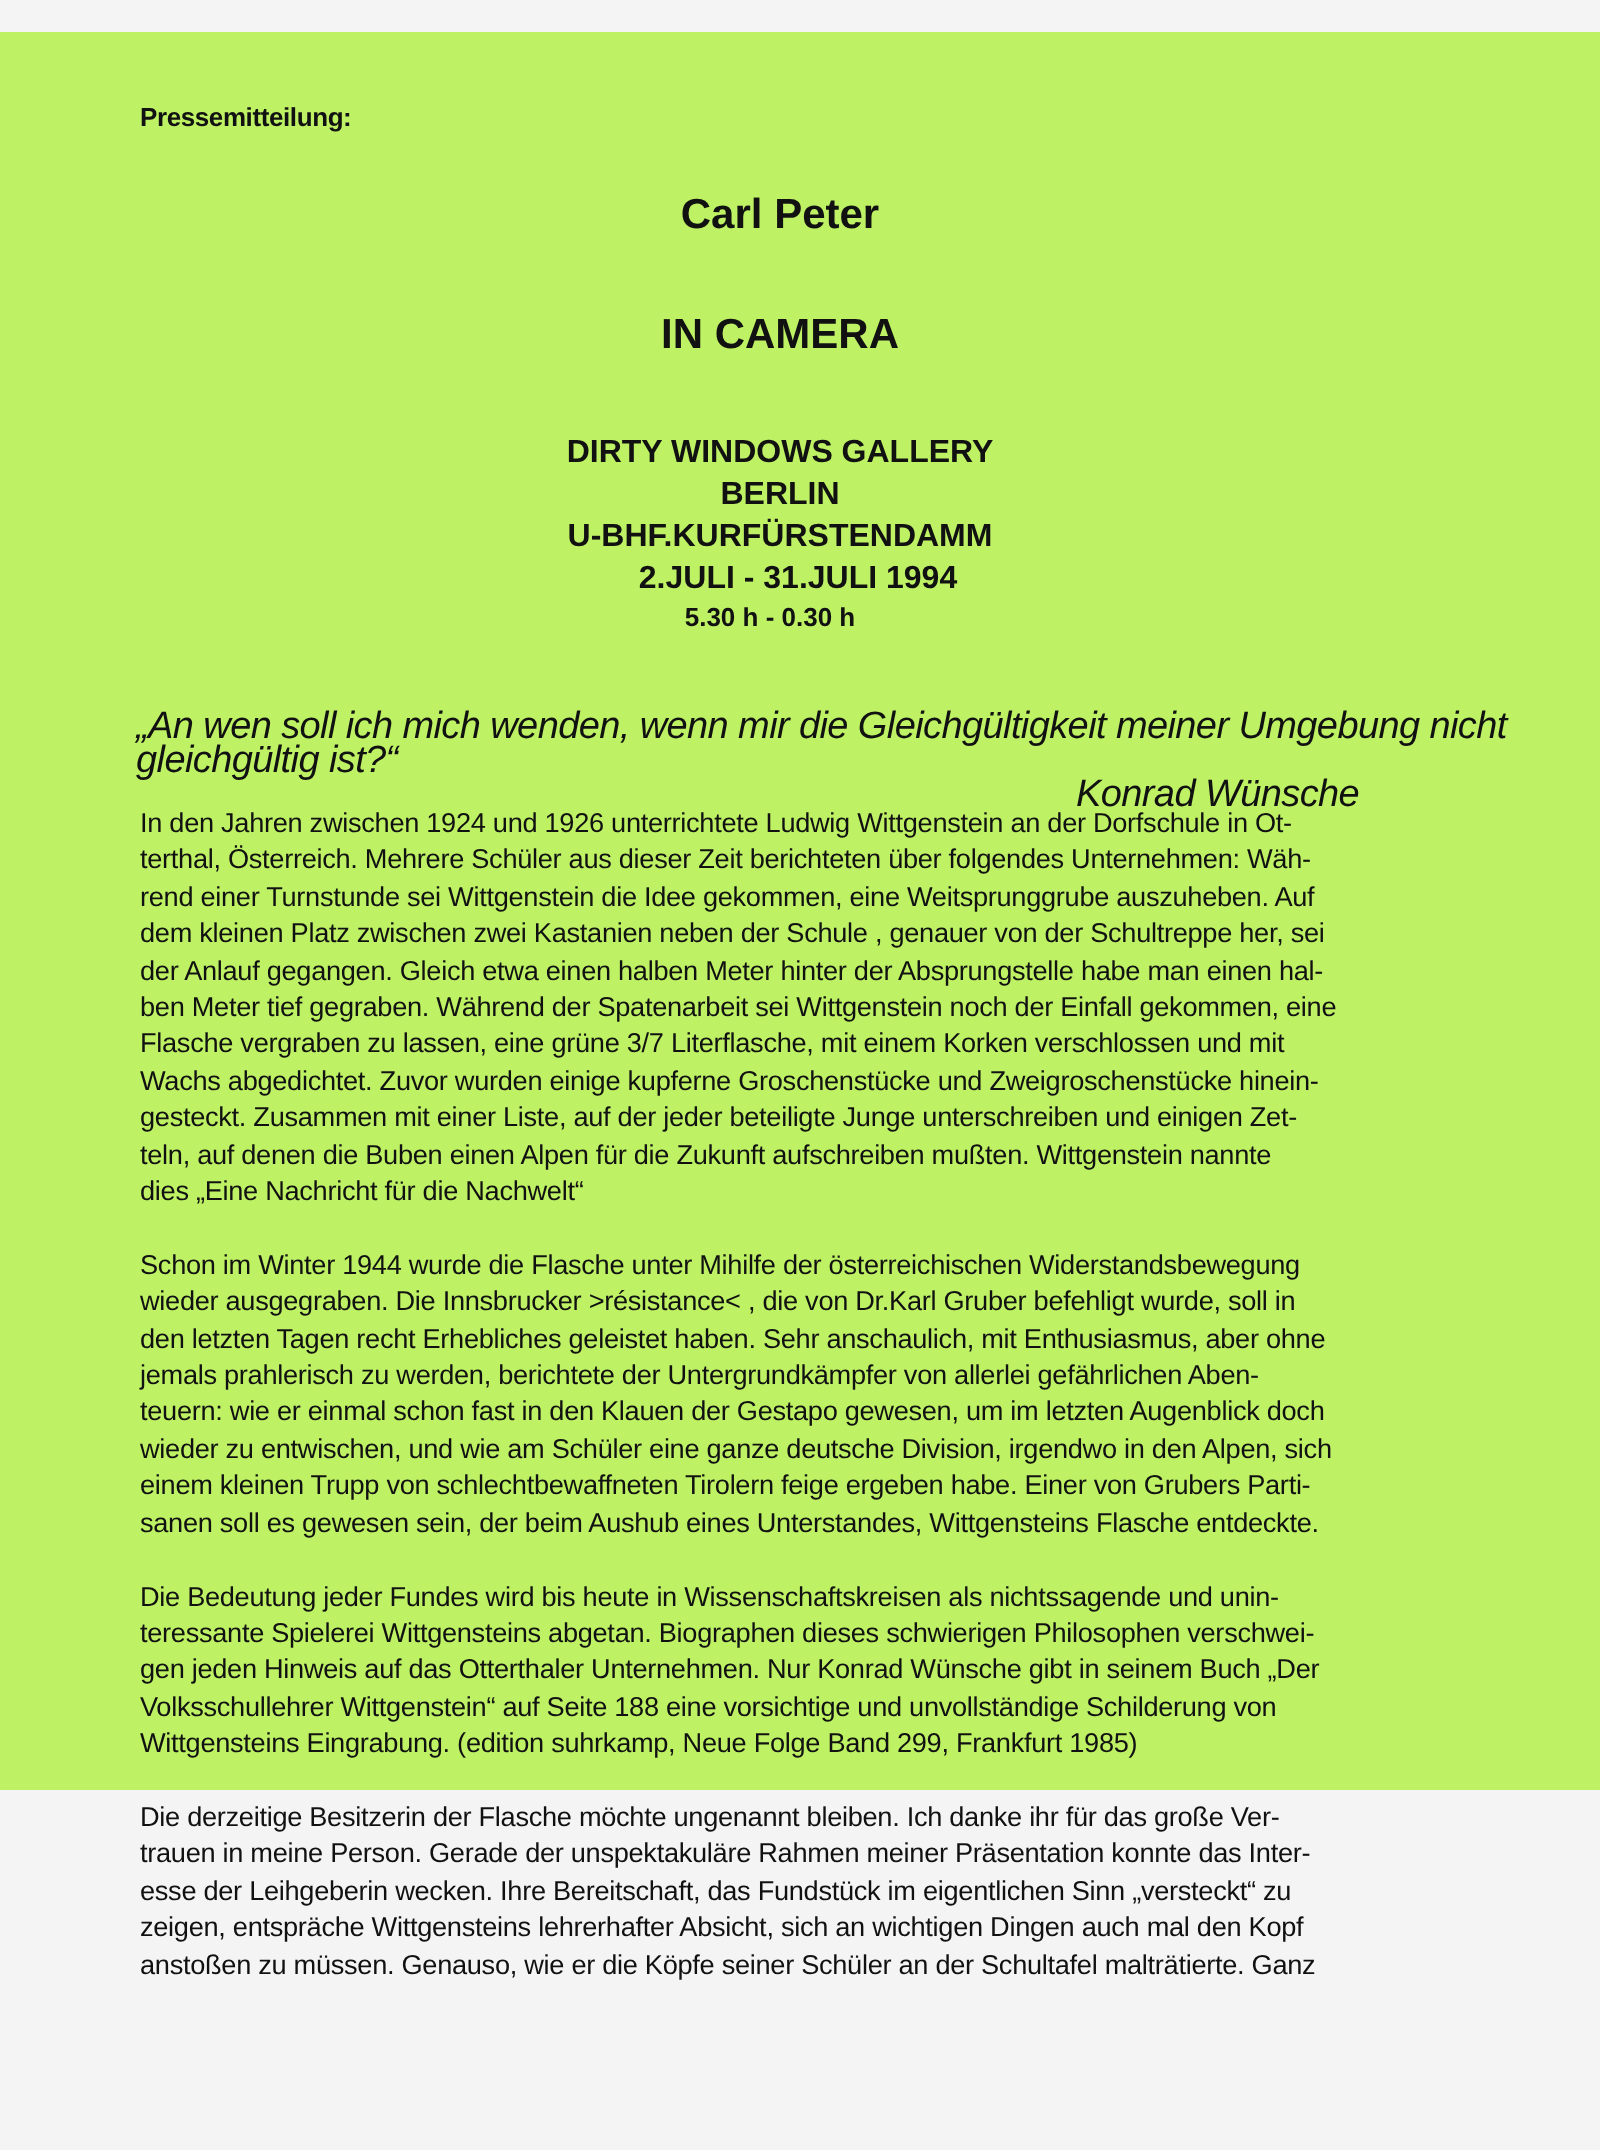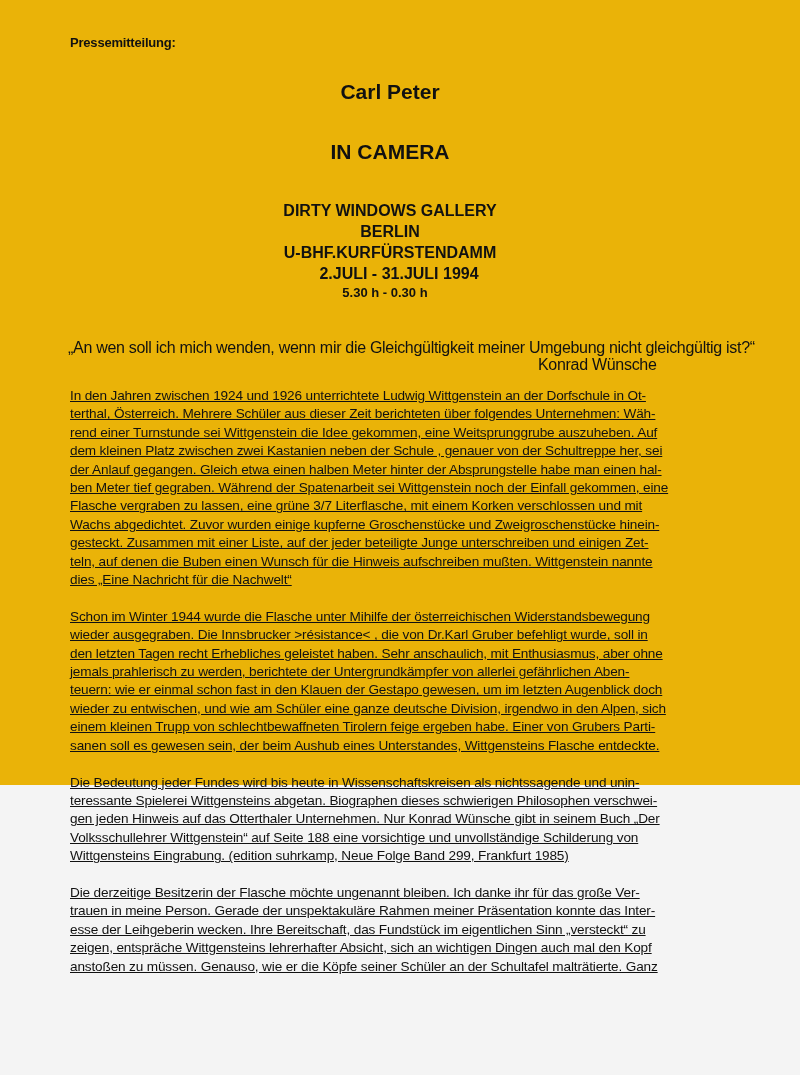--- a/index.html
+++ b/index.html
@@ -10,24 +10,24 @@
       width: 800px;
       height: 1075px;
       background: #f4f4f4;
       position: relative;
       overflow: hidden;
       font-family: "Liberation Sans", sans-serif;
       color: #111;
     }
     .page {
       position: absolute;
-      left: 0; top: 0;
+      left: 0; top: 16px;
       width: 800px;
-      height: 785px;
-      background: #eab308;
+      height: 879px;
+      background: #bef264;
     }
     .label {
       position: absolute;
       left: 70px;
       top: 35px;
       font-size: 13px;
       font-weight: bold;
       letter-spacing: -0.2px;
     }
     .center-block {
@@ -54,37 +54,37 @@
       line-height: 21px;
     }
     .venue .line { display: block; }
     .venue .dates { padding-left: 18px; }
     .venue .hours { font-size: 13px; line-height: 18px; padding-left: 0px; margin-left: -10px;}
     .quote {
       position: absolute;
       left: 68px;
       top: 339px;
       width: 700px;
-      font-size: 16px;
+      font-style: italic;
+      font-size: 19px;
       line-height: 17px;
       letter-spacing: -0.3px;
     }
     .quote .author {
       display: block;
       padding-left: 470px;
     }
     .body-text {
       position: absolute;
       left: 70px;
       top: 387px;
       width: 690px;
       font-size: 13.6px;
       line-height: 18.4px;
       letter-spacing: -0.15px;
-      text-decoration: underline;
     }
     .para {
       margin: 0 0 18.4px 0;
     }
     .para .ln {
       display: block;
       white-space: nowrap;
     }
   </style>
 </head>
@@ -115,21 +115,21 @@
     <div class="para">
       <span class="ln">In den Jahren zwischen 1924 und 1926 unterrichtete Ludwig Wittgenstein an der Dorfschule in Ot-</span>
       <span class="ln">terthal, Österreich. Mehrere Schüler aus dieser Zeit berichteten über folgendes Unternehmen: Wäh-</span>
       <span class="ln">rend einer Turnstunde sei Wittgenstein die Idee gekommen, eine Weitsprunggrube auszuheben. Auf</span>
       <span class="ln">dem kleinen Platz zwischen zwei Kastanien neben der Schule , genauer von der Schultreppe her, sei</span>
       <span class="ln">der Anlauf gegangen. Gleich etwa einen halben Meter hinter der Absprungstelle habe man einen hal-</span>
       <span class="ln">ben Meter tief gegraben. Während der Spatenarbeit sei Wittgenstein noch der Einfall gekommen, eine</span>
       <span class="ln">Flasche vergraben zu lassen, eine grüne 3/7 Literflasche, mit einem Korken verschlossen und mit</span>
       <span class="ln">Wachs abgedichtet. Zuvor wurden einige kupferne Groschenstücke und Zweigroschenstücke hinein-</span>
       <span class="ln">gesteckt. Zusammen mit einer Liste, auf der jeder beteiligte Junge unterschreiben und einigen Zet-</span>
-      <span class="ln">teln, auf denen die Buben einen Wunsch für die Hinweis aufschreiben mußten. Wittgenstein nannte</span>
+      <span class="ln">teln, auf denen die Buben einen Alpen für die Zukunft aufschreiben mußten. Wittgenstein nannte</span>
       <span class="ln">dies   „Eine Nachricht für die Nachwelt“</span>
     </div>
     <div class="para">
       <span class="ln">Schon im Winter 1944 wurde die Flasche unter Mihilfe der österreichischen Widerstandsbewegung</span>
       <span class="ln">wieder ausgegraben. Die Innsbrucker  &gt;résistance&lt; , die von Dr.Karl Gruber befehligt wurde, soll in</span>
       <span class="ln">den letzten Tagen recht Erhebliches geleistet haben. Sehr anschaulich, mit Enthusiasmus, aber ohne</span>
       <span class="ln">jemals prahlerisch zu werden, berichtete der Untergrundkämpfer  von allerlei gefährlichen Aben-</span>
       <span class="ln">teuern: wie er einmal schon fast in den Klauen der Gestapo gewesen, um im letzten Augenblick doch</span>
       <span class="ln">wieder zu entwischen, und wie am Schüler eine ganze deutsche Division, irgendwo in den Alpen, sich</span>
       <span class="ln">einem kleinen Trupp von schlechtbewaffneten Tirolern feige ergeben habe. Einer von Grubers Parti-</span>

